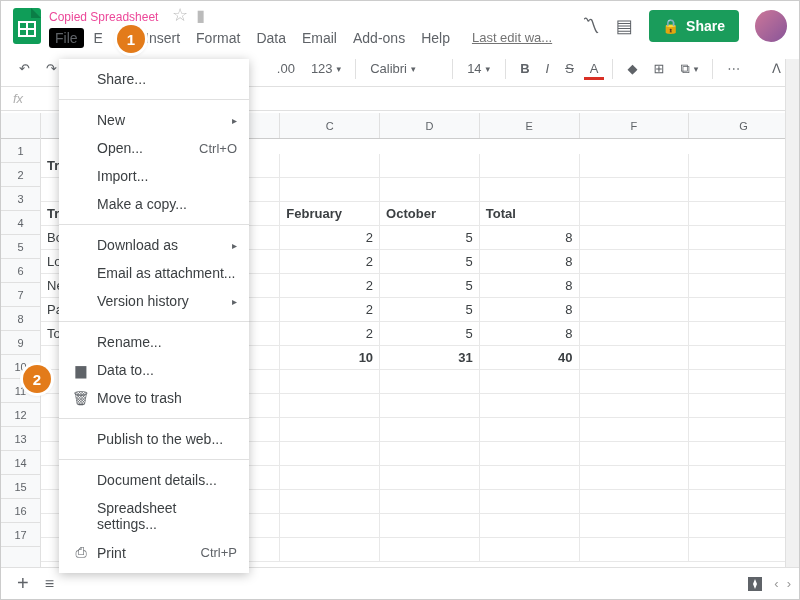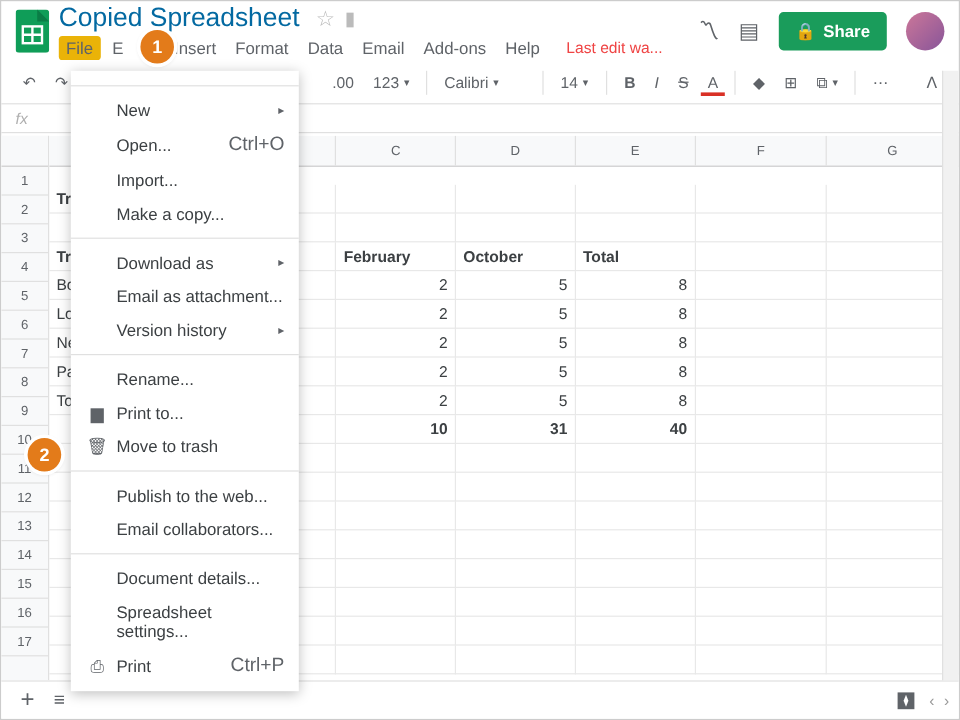--- a/index.html
+++ b/index.html
@@ -1,24 +1,24 @@
 <!DOCTYPE html>
 <html><head>
 <meta charset="utf-8">
 <style>
 * { box-sizing: border-box; margin: 0; padding: 0; }
 body { font-family: Arial, sans-serif; font-size: 13px; color: #3c4043; width: 800px; height: 600px; overflow: hidden; position: relative; background: #fff; border: 1px solid #ccc; }
 .header { display: flex; align-items: center; padding: 6px 12px; height: 50px; }
 .logo { margin-right: 8px; }
 .title-area { flex: 0 0 auto; }
-.doc-title { font-size: 22px; color: #0369a1; }
+.doc-title { font-size: 12px; color: #ec4899; }
 .title-icons { display: inline-flex; align-items: center; margin-left: 10px; gap: 8px; }
 .menu-bar { display: flex; gap: 4px; margin-top: 2px; font-size: 14px; color: #5f6368; }
 .menu-bar span { padding: 2px 6px; cursor: pointer; }
-.last-edit { font-size: 13px; color: #ef4444; margin-left: 6px; text-align: center; }
+.last-edit { text-decoration: underline; font-size: 13px; color: #737373; margin-left: 6px; text-align: center; }
 .header-right { margin-left: auto; display: flex; align-items: center; gap: 16px; }
 .share-btn { background: #1a9c5b; color: #fff; padding: 8px 14px; border-radius: 4px; font-weight: bold; font-size: 14px; display: flex; align-items: center; gap: 6px; border: none; }
 .avatar { width: 32px; height: 32px; border-radius: 50%; background: linear-gradient(135deg,#c79,#859); }
 .toolbar { display: flex; align-items: center; padding: 4px 12px; height: 36px; border-bottom: 1px solid #e0e0e0; gap: 4px; color: #5f6368; }
 .toolbar .divider { width: 1px; height: 20px; background: #e0e0e0; margin: 0 4px; }
 .toolbar .tbtn { padding: 4px 6px; display: flex; align-items: center; font-size: 13px; }
 .toolbar .dd::after { content: "▾"; font-size: 9px; margin-left: 4px; color: #5f6368; }
 .fx-bar { display: flex; align-items: center; padding: 4px 12px; height: 24px; border-bottom: 1px solid #e0e0e0; color: #b0b0b0; font-style: italic; }
 .sheet { position: absolute; top: 112px; left: 0; right: 0; bottom: 32px; overflow: hidden; display: flex; }
 .rowhdrs { width: 40px; background: #f8f9fa; border-right: 1px solid #e0e0e0; }
@@ -31,21 +31,21 @@
 .grid .row { display: flex; height: 24px; }
 .grid .cell { border-right: 1px solid #e8e8e8; border-bottom: 1px solid #e8e8e8; padding: 0 6px; line-height: 24px; font-size: 13px; overflow: hidden; white-space: nowrap; }
 .cA { width: 160px; } .cB { width: 80px; } .cC { width: 100px; } .cD { width: 100px; } .cE { width: 100px; } .cF { width: 110px; } .cG { width: 110px; }
 .num { text-align: right; }
 .bold { font-weight: bold; }
 .center { text-align: left; }
 .menu-dropdown { position: absolute; top: 58px; left: 58px; width: 190px; background: #fff; box-shadow: 0 2px 10px rgba(0,0,0,0.25); z-index: 100; padding: 6px 0; max-height: 532px; }
 .menu-dropdown .mitem { display: flex; align-items: center; padding: 6px 12px 6px 12px; font-size: 14px; color: #3c4043; cursor: pointer; }
 .menu-dropdown .mitem .micon { width: 20px; margin-right: 6px; color: #5f6368; display: inline-flex; justify-content: center; }
 .menu-dropdown .mitem .mlabel { flex: 1; }
-.menu-dropdown .mitem .mshort { color: #5f6368; font-size: 16px; }
+.menu-dropdown .mitem .mshort { color: #5f6368; font-size: 13px; }
 .menu-dropdown .mitem .marrow { font-size: 10px; color: #5f6368; }
 .menu-dropdown .msep { height: 1px; background: #e0e0e0; margin: 6px 0; }
 .scroll-v-plate { position:absolute; top:58px; right:0; width:14px; bottom:32px; background:#f1f1f1; border-left:1px solid #e0e0e0; z-index:50;}
 .badge { position: absolute; width: 28px; height: 28px; border-radius: 50%; background: #e37b1a; color: #fff; font-weight: bold; display: flex; align-items: center; justify-content: center; font-size: 15px; box-shadow: 0 0 0 3px #fff, 0 1px 4px rgba(0,0,0,.3); z-index: 200; }
 .badge.b1 { top: 24px; left: 116px; }
 .badge.b2 { top: 364px; left: 22px; }
 .bottom-bar { position: absolute; bottom: 0; left: 0; right: 0; height: 32px; border-top: 1px solid #e0e0e0; display: flex; align-items: center; padding: 0 8px; background: #fff; }
 .bottom-bar .addsheet { font-size: 20px; color: #5f6368; padding: 0 8px; }
 .bottom-bar .sheetmenu { font-size: 16px; color: #5f6368; padding: 0 8px; }
 .bottom-bar .right { margin-left: auto; display: flex; align-items: center; gap: 8px; }
@@ -66,21 +66,21 @@
   </div>
   <div class="title-area">
     <div>
       <span class="doc-title">Copied Spreadsheet</span>
       <span class="title-icons">
         <span style="color:#bbb;font-size:18px">☆</span>
         <span style="color:#bbb;font-size:16px">▮</span>
       </span>
     </div>
     <div class="menu-bar">
-      <span style="background:#eab308;border-radius:3px">File</span>
+      <span style="background:#000000;border-radius:3px">File</span>
       <span>E</span>
       <span>w</span>
       <span>Insert</span>
       <span>Format</span>
       <span>Data</span>
       <span>Email</span>
       <span>Add-ons</span>
       <span>Help</span>
       <span class="last-edit">Last edit wa...</span>
     </div>
@@ -313,20 +313,24 @@
           <div class="cell cF"></div>
           <div class="cell cG"></div>
         </div>
     </div>
   </div>
 </div>
 
 <div class="scroll-v-plate"></div>
 
 <div class="menu-dropdown">
+  <div class="mitem">
+      <span class="micon"></span>
+      <span class="mlabel">Share...</span>
+    </div>
   <div class="msep"></div>
   <div class="mitem">
       <span class="micon"></span>
       <span class="mlabel">New</span>
       <span class="marrow">▸</span>
     </div>
   <div class="mitem">
       <span class="micon"></span>
       <span class="mlabel">Open...</span>
       <span class="mshort">Ctrl+O</span>
@@ -354,34 +358,30 @@
       <span class="mlabel">Version history</span>
       <span class="marrow">▸</span>
     </div>
   <div class="msep"></div>
   <div class="mitem">
       <span class="micon"></span>
       <span class="mlabel">Rename...</span>
     </div>
   <div class="mitem">
       <span class="micon">▆</span>
-      <span class="mlabel">Print to...</span>
+      <span class="mlabel">Data to...</span>
     </div>
   <div class="mitem">
       <span class="micon">🗑</span>
       <span class="mlabel">Move to trash</span>
     </div>
   <div class="msep"></div>
   <div class="mitem">
       <span class="micon"></span>
       <span class="mlabel">Publish to the web...</span>
-    </div>
-  <div class="mitem">
-      <span class="micon"></span>
-      <span class="mlabel">Email collaborators...</span>
     </div>
   <div class="msep"></div>
   <div class="mitem">
       <span class="micon"></span>
       <span class="mlabel">Document details...</span>
     </div>
   <div class="mitem">
       <span class="micon"></span>
       <span class="mlabel">Spreadsheet settings...</span>
     </div>

